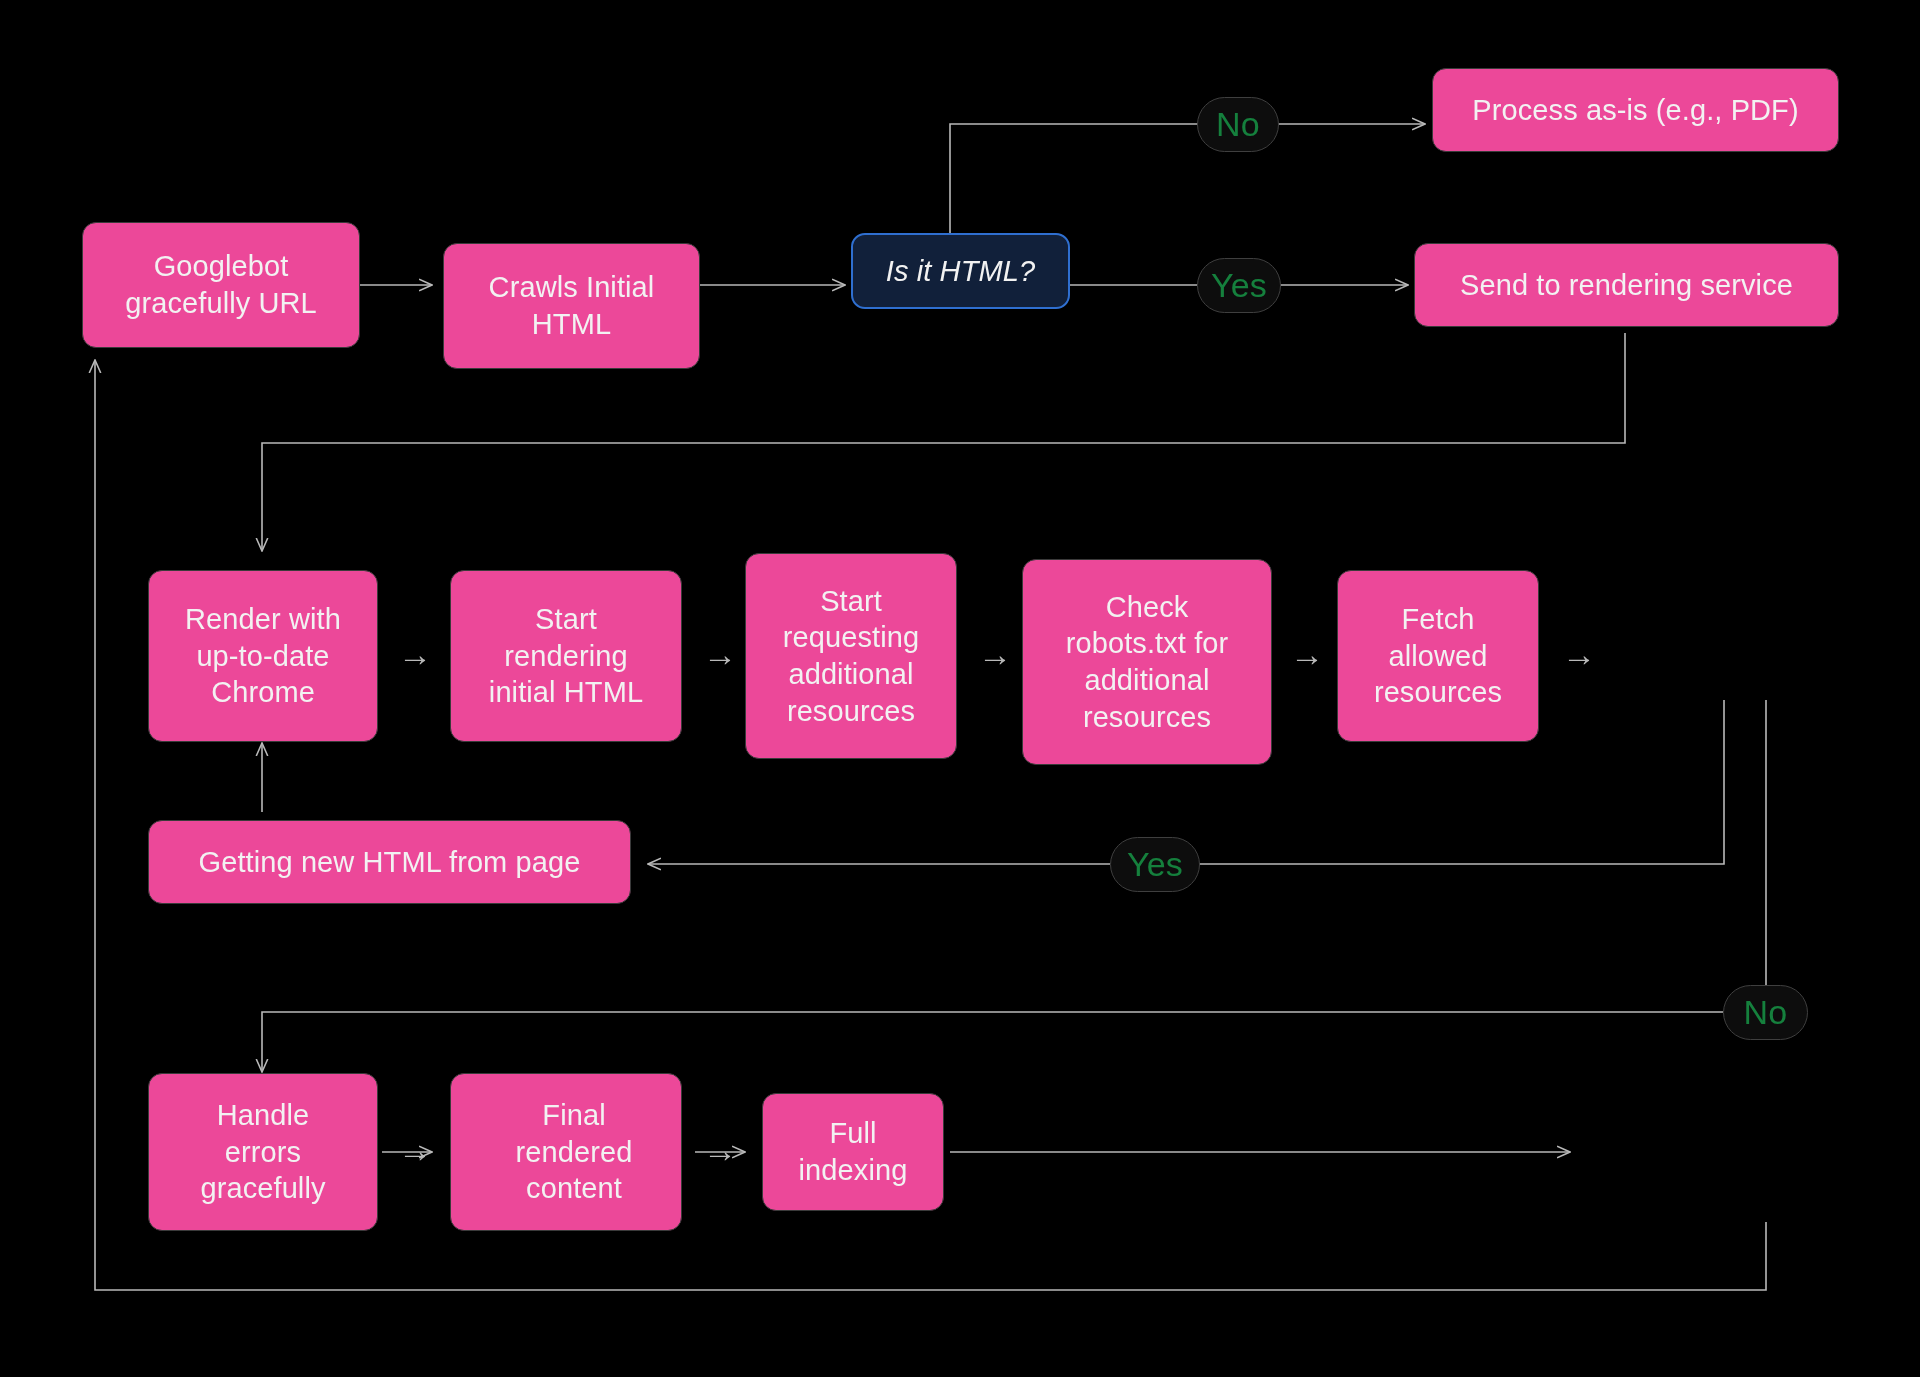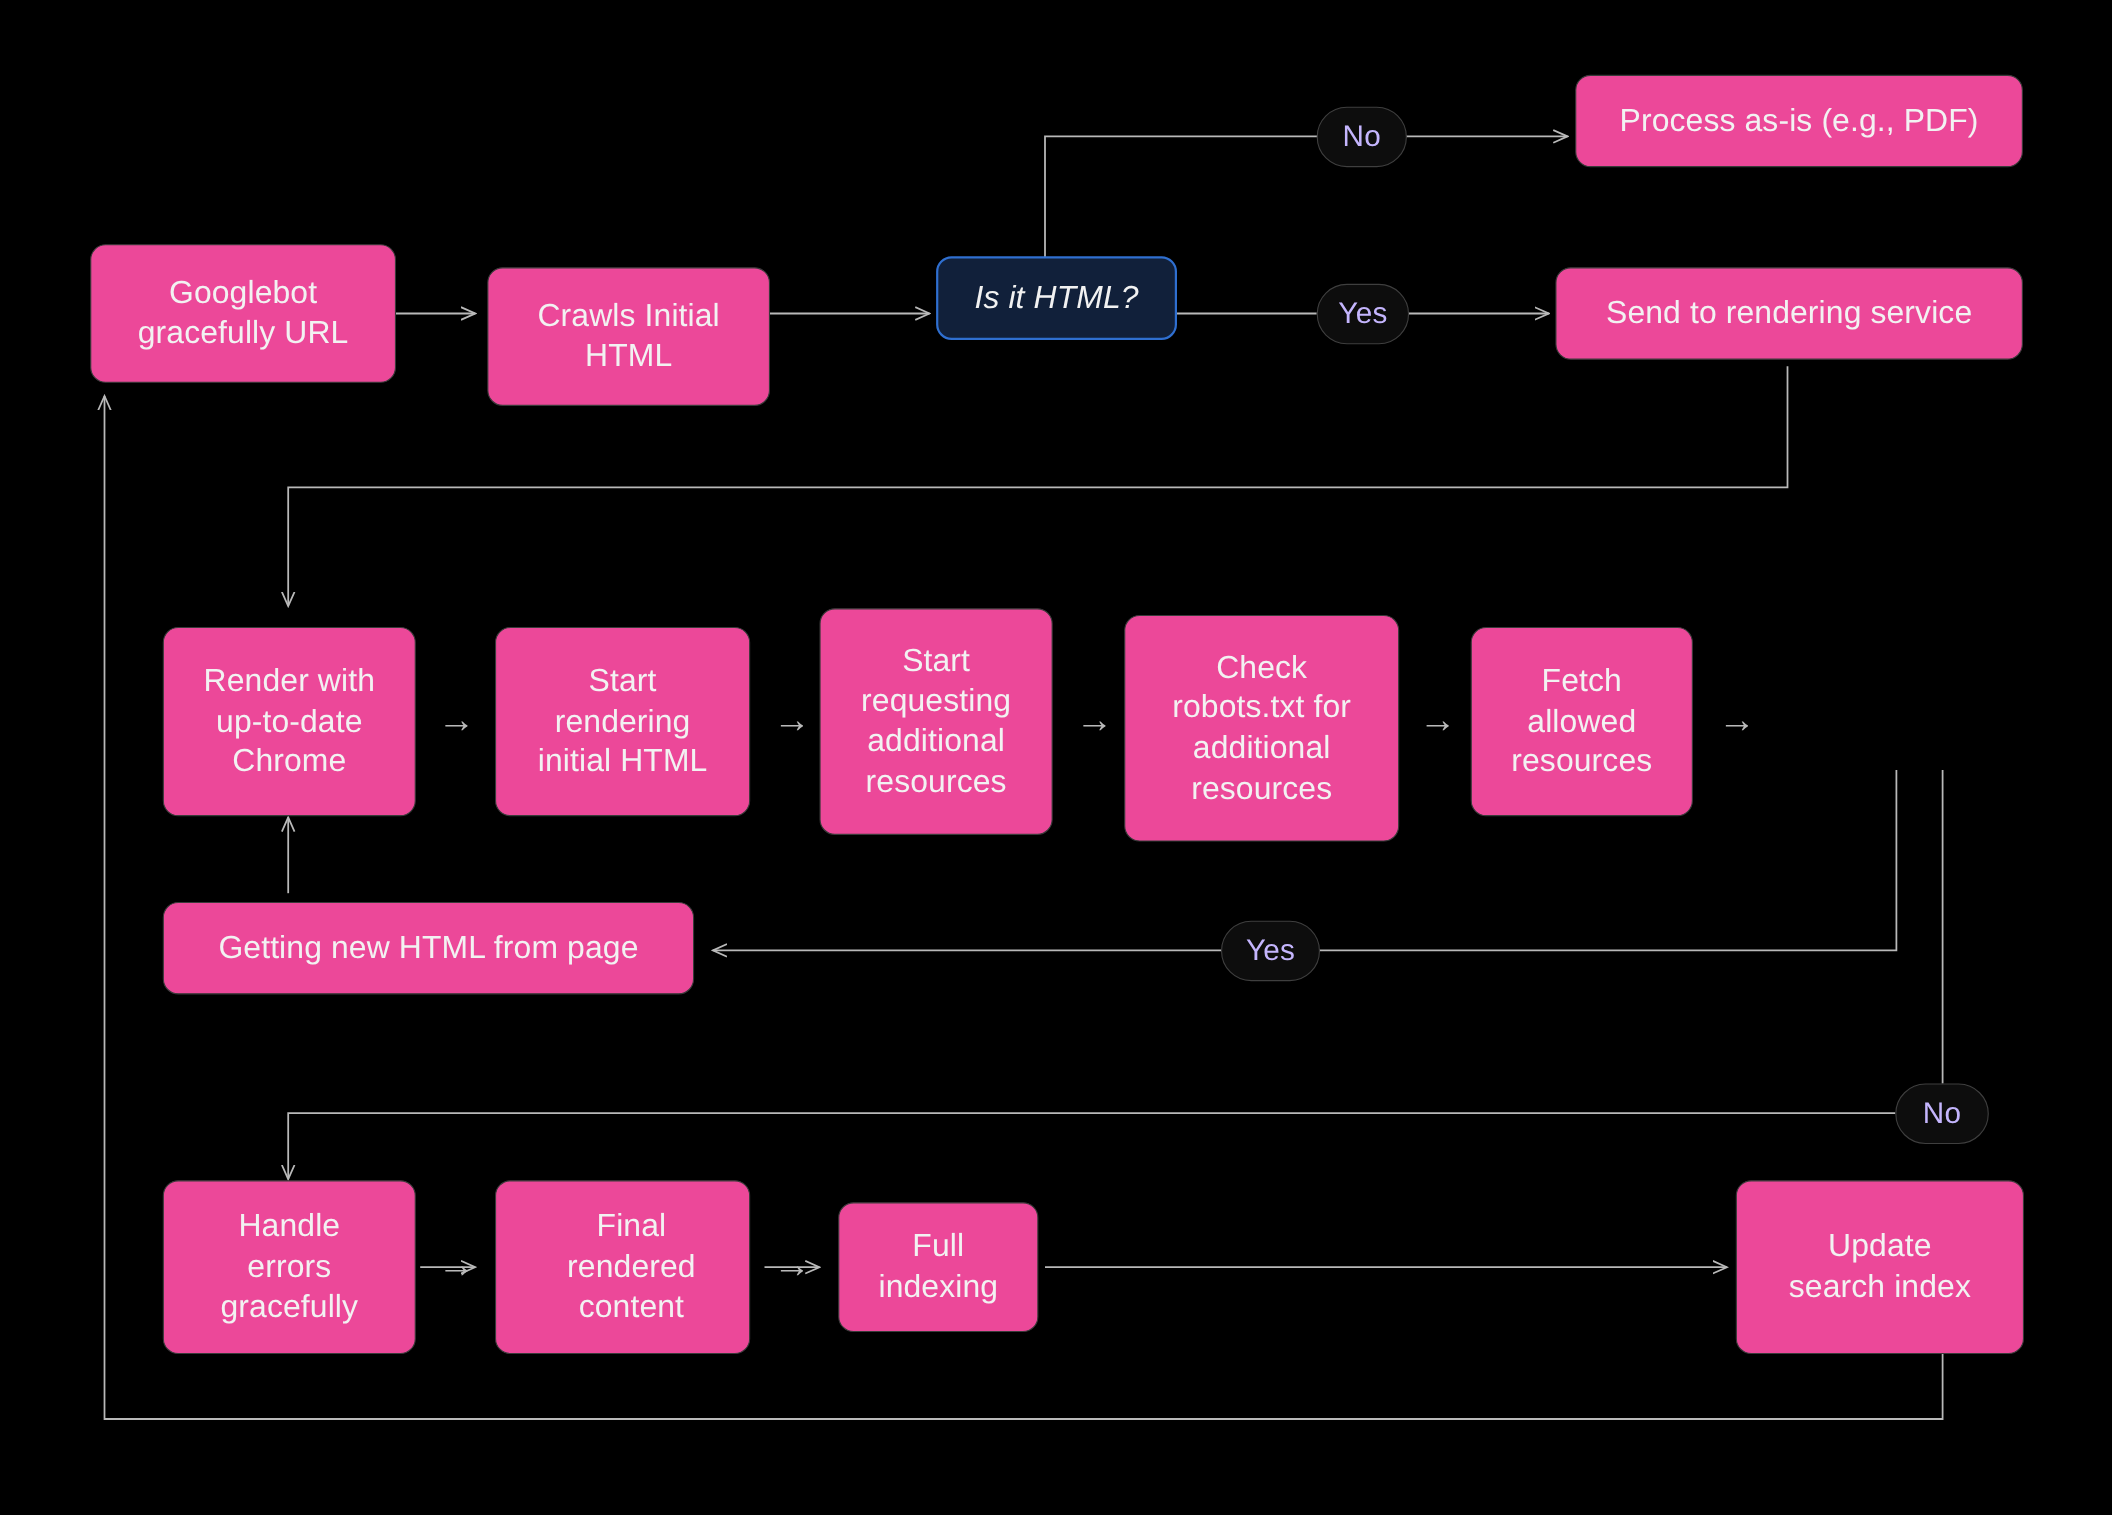--- a/index.html
+++ b/index.html
@@ -51,22 +51,22 @@
   }
   .pill {
     position: absolute;
     box-sizing: border-box;
     display: flex;
     align-items: center;
     justify-content: center;
     background: #0d0d0d;
     border: 1px solid #3f3f3f;
     border-radius: 999px;
-    color: #c4b5fd;
-    font-size: 27px;
+    color: #15803d;
+    font-size: 34px;
     letter-spacing: 0.2px;
   }
   .arrow-glyph {
     position: absolute;
     color: #b9b9b9;
     font-size: 34px;
     line-height: 1;
     user-select: none;
   }
 </style>
@@ -179,16 +179,14 @@
 
   <div class="node" style="left:450px; top:1073px; width:232px; height:158px;padding-left:30px;">Final
 rendered
 content</div>
 
   <span class="arrow-glyph" style="left:703px; top:1133px;">→</span>
 
   <div class="node" style="left:762px; top:1093px; width:182px; height:118px;">Full
 indexing</div>
 
-  <div class="node" style="left:1578px; top:1073px; width:262px; height:158px;">Update
-search index</div>
 
 </div>
 
 </body></html>

